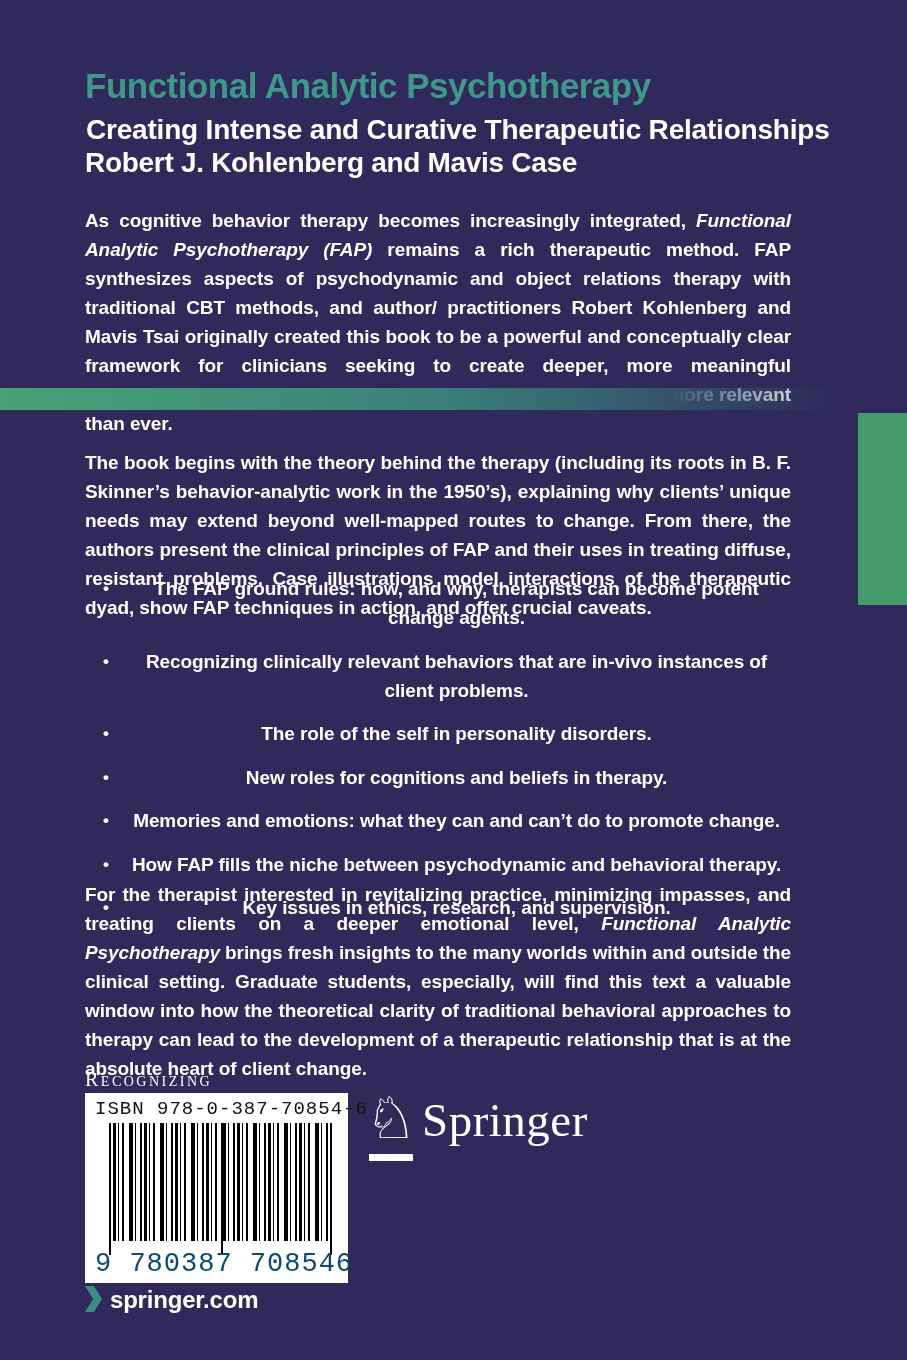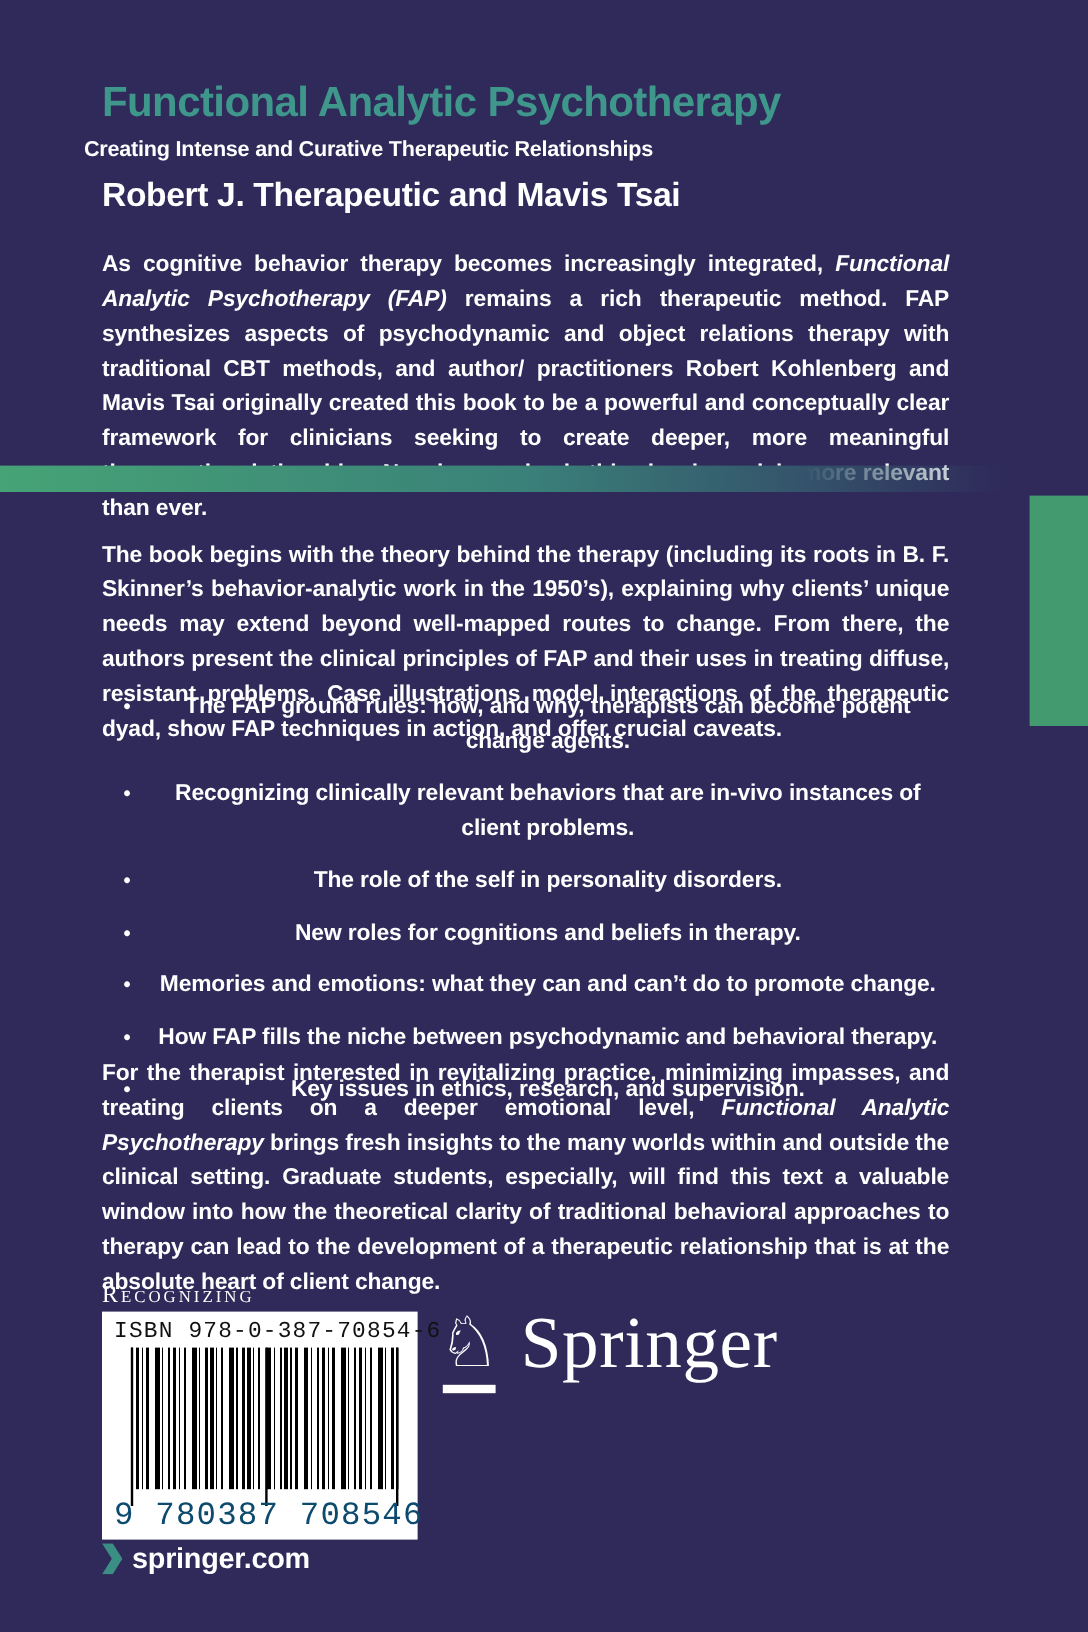--- a/index.html
+++ b/index.html
@@ -21,22 +21,22 @@
     overflow:hidden;
   }
   .abs{position:absolute;}
   
   .title{
     left:85px;top:66px;width:760px;
     font-size:35px;font-weight:700;letter-spacing:-0.5px;
     color:var(--title_teal);
   }
   .subtitle{
-    left:70px;top:114px;width:760px;
-    font-size:18px;font-weight:700;letter-spacing:-0.2px;
+    left:86px;top:114px;width:760px;
+    font-size:28px;font-weight:700;letter-spacing:-0.2px;
   }
   .authors{
     left:85px;top:147px;width:760px;
     font-size:28px;font-weight:700;letter-spacing:-0.3px;
   }
   
   .para{
     left:85px;width:706px;
     font-size:19px;font-weight:700;line-height:29px;
     text-align:justify;letter-spacing:-0.1px;
@@ -114,43 +114,43 @@
     left:362px;top:1088px;display:flex;align-items:flex-start;
   }
   .knight-wrap{display:flex;flex-direction:column;align-items:center;width:58px;}
   .knight{
     font-family:"DejaVu Sans",sans-serif;
     font-size:58px;line-height:60px;color:#fff;
   }
   .knight-bar{width:44px;height:7px;background:#fff;margin-top:6px;}
   .publisher{
     font-family:"Liberation Serif",serif;
-    font-size:61px;line-height:64px;
-    margin-left:14px;letter-spacing:0.5px;
+    font-size:47px;line-height:64px;
+    margin-left:2px;letter-spacing:0.5px;
   }
   .website-row{
     left:85px;top:1286px;display:flex;align-items:flex-start;
   }
   .chevron{
     width:17px;height:26px;margin-right:8px;
     background:var(--chevron_teal);
     clip-path:polygon(0 0,52% 0,100% 50%,52% 100%,0 100%,48% 50%);
   }
   .website{
     font-size:24px;font-weight:700;letter-spacing:-0.2px;
   }
 </style>
 </head>
 <body>
 
 <div>
 
   <h1 class="abs title">Functional Analytic Psychotherapy</h1>
   <h2 class="abs subtitle">Creating Intense and Curative Therapeutic Relationships</h2>
-  <h3 class="abs authors">Robert J. Therapeutic and Mavis Tsai</h3>
+  <h3 class="abs authors">Robert J. Kohlenberg and Mavis Case</h3>
 
   <p class="abs para para-intro"><span>As cognitive behavior therapy becomes increasingly integrated, </span><i>Functional Analytic Psychotherapy (FAP)</i><span> remains a rich therapeutic method. FAP synthesizes aspects of psychodynamic and object relations therapy with traditional CBT methods, and author/ practitioners Robert Kohlenberg and Mavis Tsai originally created this book to be a powerful and conceptually clear framework for clinicians seeking to create deeper, more meaningful therapeutic relationships. Now in paperback, this classic work is more relevant than ever.</span></p>
 
   <div class="abs band"></div>
   <div class="abs accent-block"></div>
 
   <p class="abs para para-body">The book begins with the theory behind the therapy (including its roots in B. F. Skinner’s behavior-analytic work in the 1950’s), explaining why clients’ unique needs may extend beyond well-mapped routes to change. From there, the authors present the clinical principles of FAP and their uses in treating diffuse, resistant problems. Case illustrations model interactions of the therapeutic dyad, show FAP techniques in action, and offer crucial caveats.</p>
 
   <ul class="abs bullets">
     <li>The FAP ground rules: how, and why, therapists can become potent change agents.</li>

